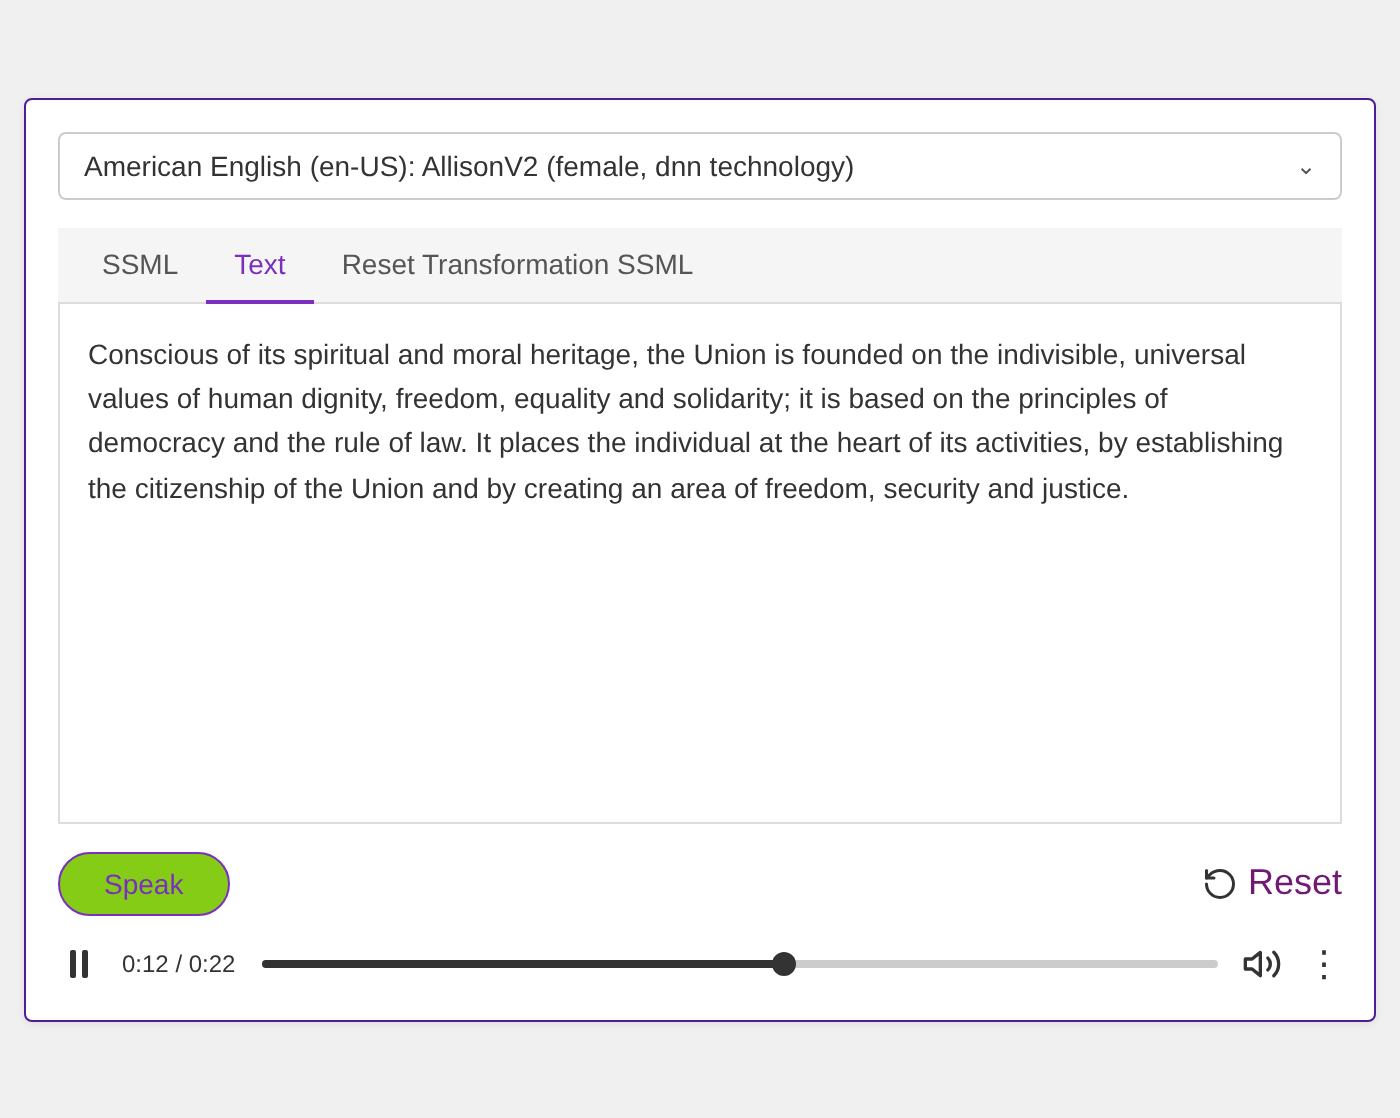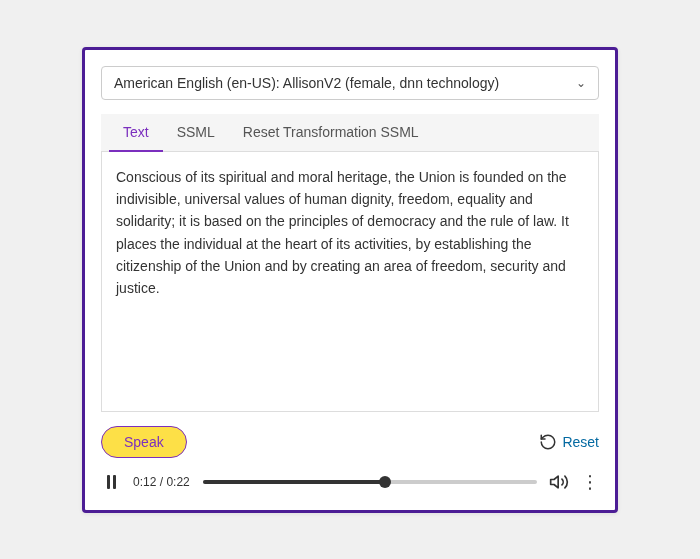--- a/index.html
+++ b/index.html
@@ -8,23 +8,23 @@
       background: #f0f0f0;
       display: flex;
       justify-content: center;
       align-items: center;
       width: 700px;
       height: 559px;
       overflow: hidden;
     }
     .container {
       background: #fff;
-      border: 3px solid #4c1d95;
+      border: 1px solid #4c1d95;
       border-radius: 4px;
-      width: 536px;
+      width: 676px;
       padding: 16px;
       box-shadow: 0 1px 4px rgba(0,0,0,0.08);
     }
     
     .voice-dropdown {
       border: 1px solid #ccc;
       border-radius: 4px;
       padding: 8px 12px;
       display: flex;
       justify-content: space-between;
@@ -106,33 +106,33 @@
       display: flex;
       justify-content: space-between;
       align-items: center;
       margin-top: 14px;
       margin-bottom: 8px;
     }
     .speak-button {
       border: 1.5px solid #7b2fbe;
       border-radius: 20px;
       padding: 7px 22px;
-      background: #fde047;
+      background: #84cc16;
       color: #7b2fbe;
       font-size: 14px;
       cursor: pointer;
       font-weight: 500;
     }
     .reset-group {
       display: flex;
       align-items: center;
       gap: 5px;
-      color: #0369a1;
-      cursor: pointer;
-      font-size: 14px;
+      color: #701a75;
+      cursor: pointer;
+      font-size: 18px;
       justify-content: flex-end;
     }
     .reset-icon-svg {
       width: 18px;
       height: 18px;
     }
     
     .audio-player {
       display: flex;
       align-items: center;
@@ -213,22 +213,22 @@
 <body>
 
 <div class="container">
 
   <div class="voice-dropdown">
     <span class="voice-dropdown-label">American English (en-US): AllisonV2 (female, dnn technology)</span>
     <span class="chevron-icon">⌄</span>
   </div>
 
   <div class="tabs">
+    <div class="tab">SSML</div>
     <div class="tab active">Text</div>
-    <div class="tab">SSML</div>
     <div class="tab">Reset Transformation SSML</div>
   </div>
 
   <div class="text-area-container">
     <textarea class="text-content-area" style="">Conscious of its spiritual and moral heritage, the Union is founded on the indivisible, universal values of human dignity, freedom, equality and solidarity; it is based on the principles of democracy and the rule of law. It places the individual at the heart of its activities, by establishing the citizenship of the Union and by creating an area of freedom, security and justice.</textarea>
   </div>
 
   <div class="action-row">
     <button class="speak-button">Speak</button>
     <div class="reset-group">

